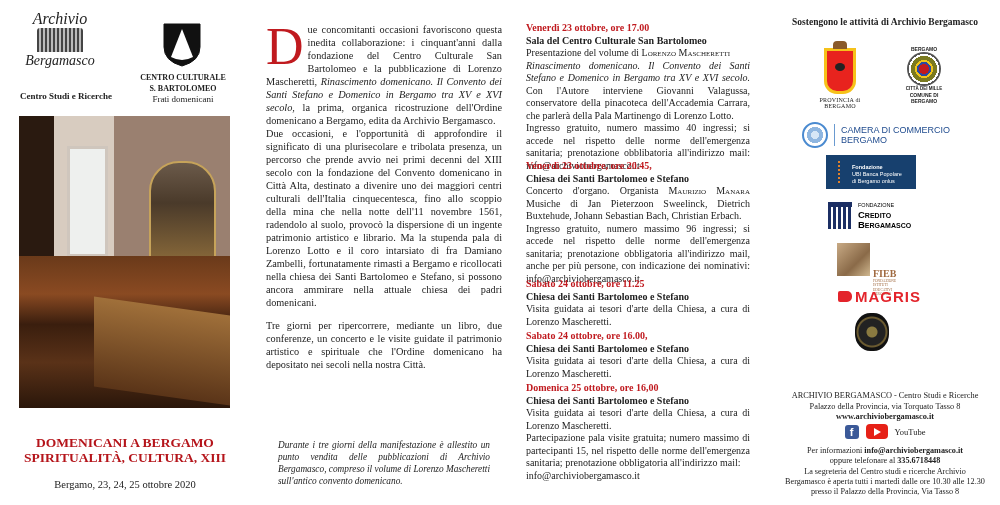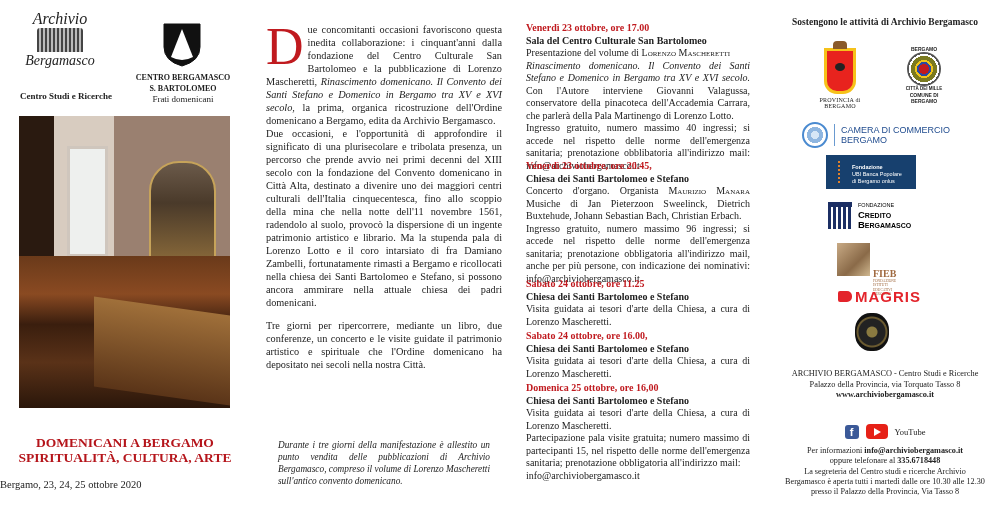--- a/index.html
+++ b/index.html
@@ -19,21 +19,21 @@
     background:
       linear-gradient(180deg,rgba(0,0,0,0) 0 55%,rgba(60,30,10,.0) 55%),
       radial-gradient(ellipse 40px 50px at 165px 90px,#c9a15a 0,#8a6a3a 55%,transparent 60%),
       linear-gradient(90deg,#2a1a10 0 35px,#d8ccc0 35px 95px,#9a8070 95px 211px);
   }
   .photo .window{position:absolute;left:48px;top:30px;width:35px;height:105px;background:#eef0ee;border:3px solid #cfc6bd;}
   .photo .painting{position:absolute;left:130px;top:45px;width:63px;height:100px;background:linear-gradient(180deg,#6b5a4a,#4a3a2a 40%,#8a6a3a);border:2px solid #c6a35a;border-radius:30px 30px 0 0;}
   .photo .stalls{position:absolute;left:0;top:140px;width:211px;height:152px;background:linear-gradient(180deg,#6a3a1a 0,#8a4a22 25%,#3a1e0e 45%,#5a3218 70%,#2a160a 100%);}
   .photo .bench{position:absolute;left:75px;top:190px;width:136px;height:90px;background:linear-gradient(180deg,#a0703a,#5a3418);transform:skewY(8deg);}
   .title1{position:absolute;left:0;width:250px;top:435px;text-align:center;color:#b5151b;font-weight:bold;font-size:13.5px;line-height:15px;}
-  .date{position:absolute;left:0;width:250px;top:479px;font-size:10.5px;}
+  .date{position:absolute;left:0;width:250px;top:479px;text-align:center;font-size:10.5px;}
   
   #p2{left:266px;width:236px;font-size:10.3px;line-height:13px;text-align:justify;}
   .dropcap{float:left;color:#c01a1f;font-size:52px;line-height:40px;margin:4px 4px 0 0;font-family:"Liberation Serif",serif;}
   .p2text{position:absolute;top:23px;left:0;width:236px;}
   .p2text p{margin:0;}
   .p2text .gap{height:10px;}
   .it{font-style:italic;}
   .sc{font-variant:small-caps;}
   .p2note{position:absolute;top:439px;left:12px;width:212px;font-style:italic;font-size:9.3px;line-height:12px;text-align:justify;}
   
@@ -67,21 +67,21 @@
   .cber .f{font-size:5.5px;}
   .cber .b{font-size:9.5px;font-weight:bold;font-variant:small-caps;}
   .fieb{position:absolute;left:67px;top:243px;display:flex;}
   .fieb .img{width:33px;height:33px;background:linear-gradient(135deg,#c8aa85,#8a6a48 60%,#d0b890);}
   .fieb .txt{margin-left:3px;text-align:left;color:#a06a40;margin-top:26px;}
   .fieb .b{font-size:10px;font-weight:bold;line-height:10px;}
   .fieb .s{font-size:3.6px;line-height:4.3px;}
   .magris{position:absolute;left:68px;top:288px;display:flex;align-items:center;font-family:"Liberation Sans",sans-serif;font-weight:bold;font-size:15px;color:#e3242b;letter-spacing:1px;}
   .magris .mk{width:14px;height:11px;background:#e3242b;border-radius:2px 5px 5px 2px;margin-right:3px;}
   .badge{position:absolute;left:85px;top:313px;width:34px;height:38px;border-radius:45%;background:radial-gradient(circle,#8a7a40 0 5px,#222 6px 13px,#6a5a30 14px 15px,#111 16px);}
-  .contact{position:absolute;left:0;top:369px;width:230px;font-size:8.3px;line-height:10.5px;}
+  .contact{position:absolute;left:0;top:391px;width:230px;font-size:8.3px;line-height:10.5px;}
   .social{position:absolute;left:0;top:424px;width:230px;display:flex;justify-content:center;align-items:center;gap:7px;}
   .fb{width:14px;height:14px;background:#3b5998;border-radius:3px;color:#fff;font-family:"Liberation Sans",sans-serif;font-weight:bold;font-size:11px;line-height:15px;}
   .yt{width:22px;height:15px;background:#e62117;border-radius:4px;position:relative;}
   .yt:after{content:"";position:absolute;left:8px;top:4px;border-left:7px solid #fff;border-top:4px solid transparent;border-bottom:4px solid transparent;}
   .ytlab{font-size:8.5px;}
   .info{position:absolute;left:0;top:446px;width:230px;font-size:8.2px;line-height:10.3px;}
   b{font-weight:bold;}
 </style>
 </head>
 <body>
@@ -92,35 +92,35 @@
     <div class="town"></div>
     <div class="t2">Bergamasco</div>
   </div>
   <div class="cap-archivio">Centro Studi e Ricerche</div>
 
   <svg class="shield" viewBox="0 0 38 44">
     <path d="M1 1 H37 V24 Q37 38 19 43 Q1 38 1 24 Z" fill="#111" stroke="#111"></path>
     <path d="M19 6 L30 34 Q19 40 8 34 Z" fill="#fff"></path>
   </svg>
   <div class="cc1">
-    <div>CENTRO BERGAMASCO</div>
+    <div>CENTRO CULTURALE</div>
     <div>S. BARTOLOMEO</div>
     <div class="cc2">Frati domenicani</div>
   </div>
 
   <div class="photo" title="Coro intarsiato della chiesa dei Santi Bartolomeo e Stefano">
     <div class="window"></div>
     <div class="painting"></div>
     <div class="stalls"></div>
     <div class="bench"></div>
   </div>
 
   <div class="title1">
     <div>DOMENICANI A BERGAMO</div>
-    <div>SPIRITUALITÀ, CULTURA, ARTE</div>
+    <div>SPIRITUALITÀ, CULTURA, XIII</div>
   </div>
   <div class="date">Bergamo, 23, 24, 25 ottobre 2020</div>
 </div>
 
 <div id="p2" class="panel">
   <div class="p2text">
     <p><span class="dropcap">D</span><span>ue concomitanti occasioni favoriscono questa inedita collaborazione: i cinquant'anni dalla fondazione del Centro Culturale San Bartolomeo e la pubblicazione di Lorenzo Mascheretti, </span><span class="it">Rinascimento domenicano. Il Convento dei Santi Stefano e Domenico in Bergamo tra XV e XVI secolo,</span><span> la prima, organica ricostruzione dell'Ordine domenicano a Bergamo, edita da Archivio Bergamasco.</span></p>
     <p>Due occasioni, e l'opportunità di approfondire il significato di una plurisecolare e tribolata presenza, un percorso che prende avvio nei primi decenni del XIII secolo con la fondazione del Convento domenicano in Città Alta, destinato a divenire uno dei maggiori centri culturali dell'Italia cinquecentesca, fino allo scoppio della mina che nella notte dell'11 novembre 1561, radendolo al suolo, provocò la dispersione di un ingente patrimonio artistico e librario.  Ma la stupenda pala di Lorenzo Lotto e il coro intarsiato di fra Damiano Zambelli, fortunatamente rimasti a Bergamo e ricollocati nella chiesa dei Santi Bartolomeo e Stefano, si possono ancora ammirare nella attuale chiesa dei padri domenicani.</p>
     <div class="gap"></div>
     <p>Tre giorni per ripercorrere, mediante un libro, due conferenze, un concerto e le visite guidate il patrimonio artistico e spirituale che l'Ordine domenicano ha depositato nei secoli nella nostra Città.</p>

